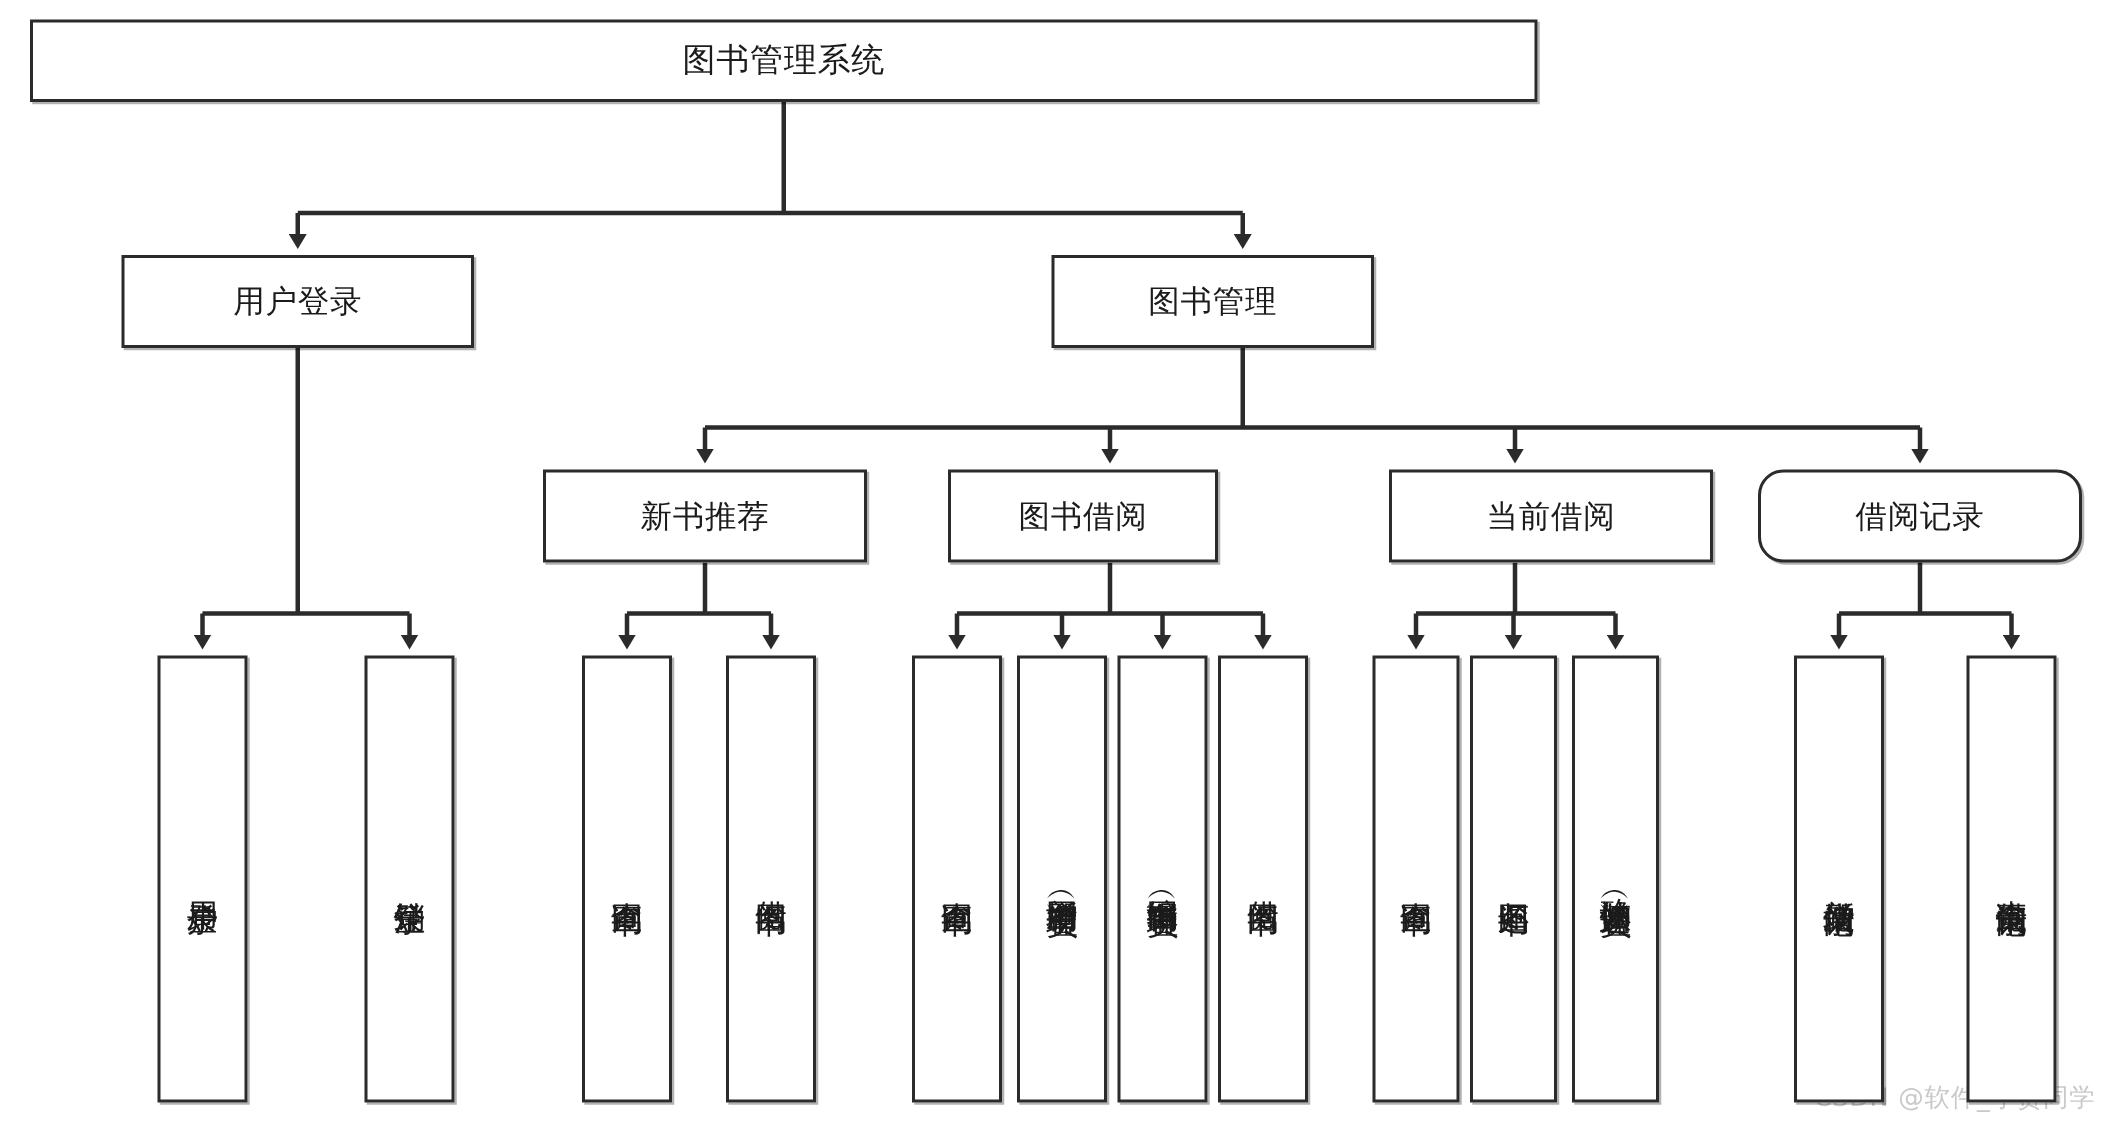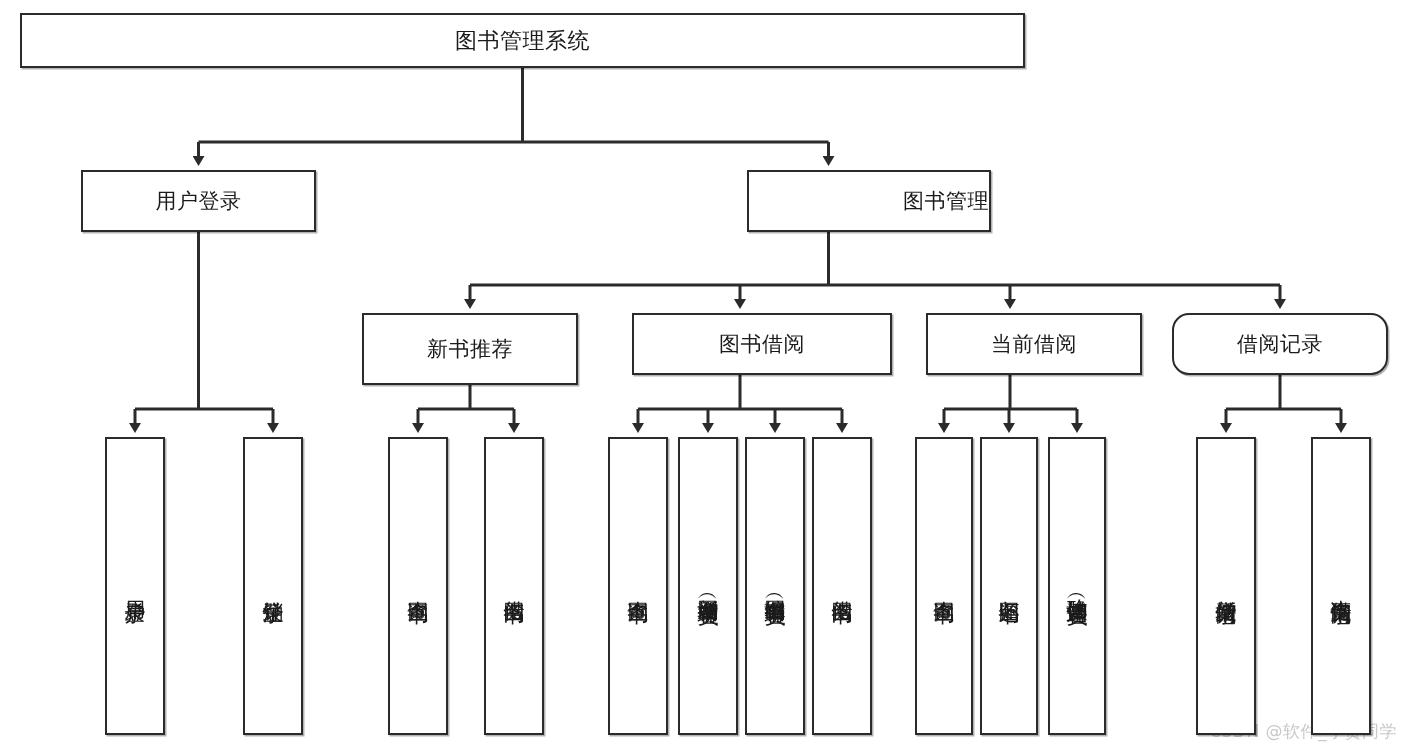--- a/index.html
+++ b/index.html
@@ -85,27 +85,27 @@
   </svg>
 
   <div class="node root" style="left: 20px; top: 13px; width: 1005px; height: 55px;">
     <span class="lbl">图书管理系统</span>
   </div>
 
   <div class="watermark">CSDN @软件_小贺同学</div>
 <div class="node level2" style="left: 81px; top: 170px; width: 235px; height: 62px;">
       <span class="lbl">用户登录</span>
     </div>
-    <div class="node level2" style="left: 747px; top: 170px; width: 244px; height: 62px; justify-content: flex-end;">
+    <div class="node level2" style="left: 701px; top: 170px; width: 215px; height: 62px;">
       <span class="lbl">图书管理</span>
     </div>
-    <div class="node level3" style="left: 362px; top: 313px; width: 216px; height: 72px;">
+    <div class="node level3" style="left: 362px; top: 313px; width: 216px; height: 62px;">
       <span class="lbl">新书推荐</span>
     </div>
-    <div class="node level3" style="left: 632px; top: 313px; width: 260px; height: 62px;">
+    <div class="node level3" style="left: 632px; top: 313px; width: 180px; height: 62px;">
       <span class="lbl">图书借阅</span>
     </div>
     <div class="node level3" style="left: 902px; top: 313px; width: 216px; height: 62px; margin-left: 24px;">
       <span class="lbl">当前借阅</span>
     </div>
     <div class="node level3" style="left: 1172px; top: 313px; width: 216px; height: 62px; border-radius: 17px;">
       <span class="lbl">借阅记录</span>
     </div>
     <div class="node leaf" style="left: 105px; top: 437px; width: 60px; height: 298px;">
       <span class="lbl">用户登录</span>

